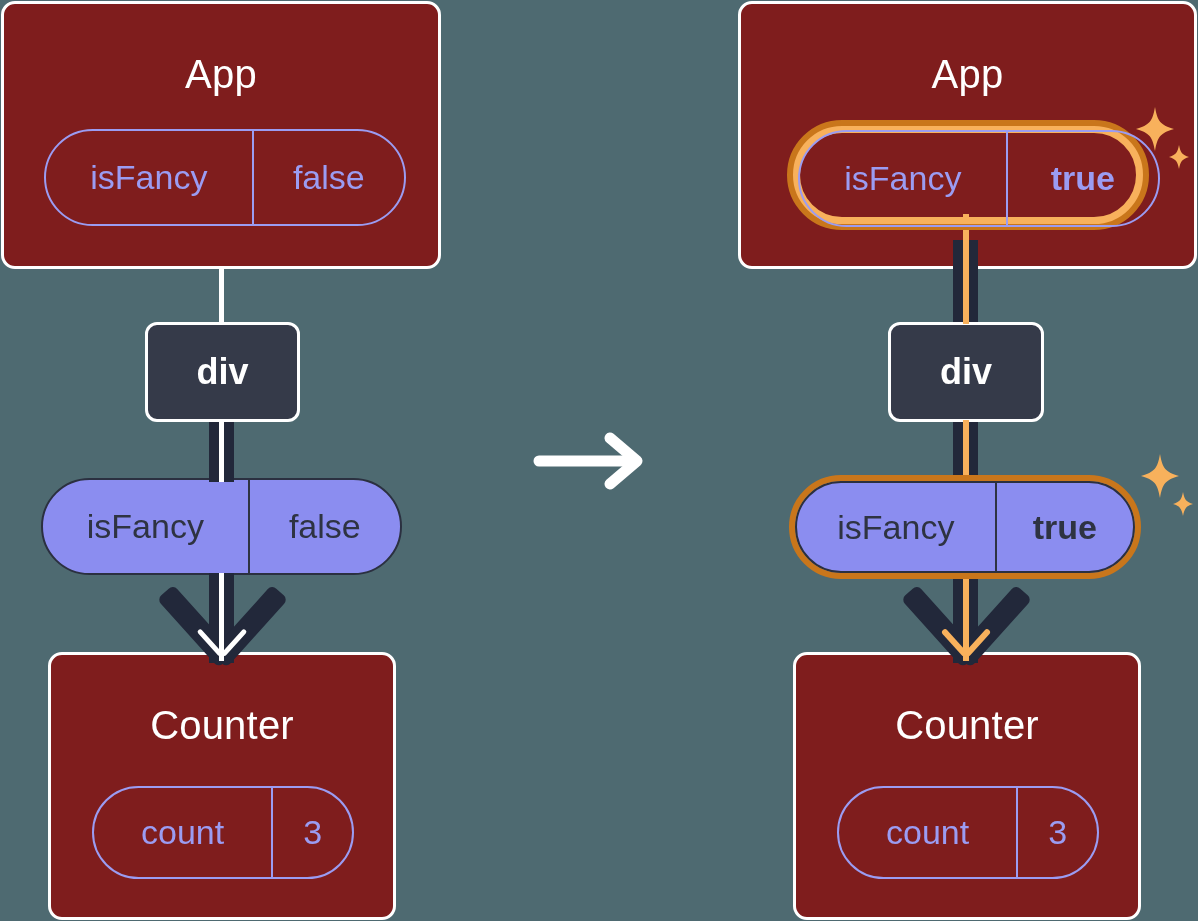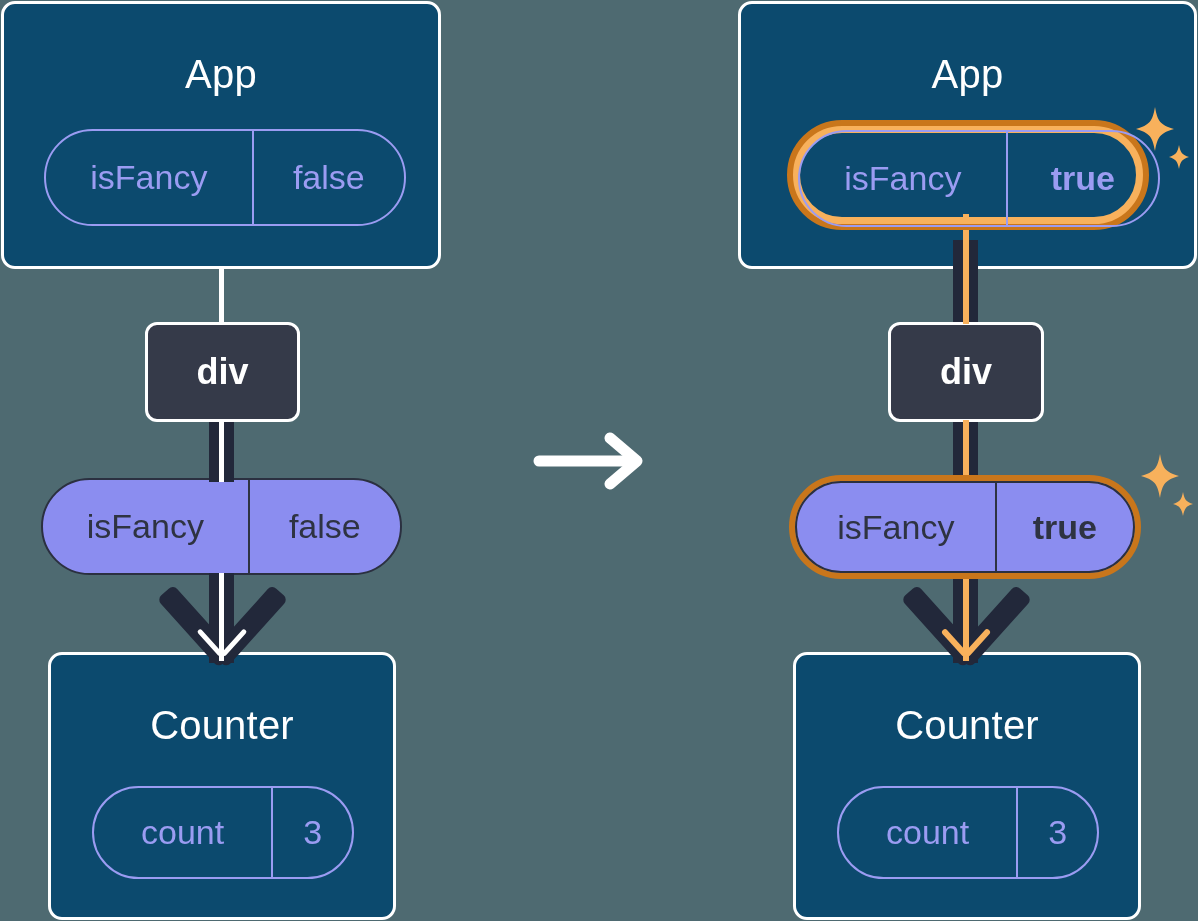--- a/index.html
+++ b/index.html
@@ -12,21 +12,21 @@
     width: 1198px;
     height: 921px;
     background: #4e6a71;
     font-family: "Liberation Sans", sans-serif;
     overflow: hidden;
   }
 
   
   .card {
     position: absolute;
-    background: #0c4a6e;
+    background: #7f1d1d;
     border: 3px solid #ffffff;
     border-radius: 14px;
     box-sizing: border-box;
   }
   .card-title {
     position: absolute;
     left: 0;
     right: 0;
     text-align: center;
     color: #ffffff;

